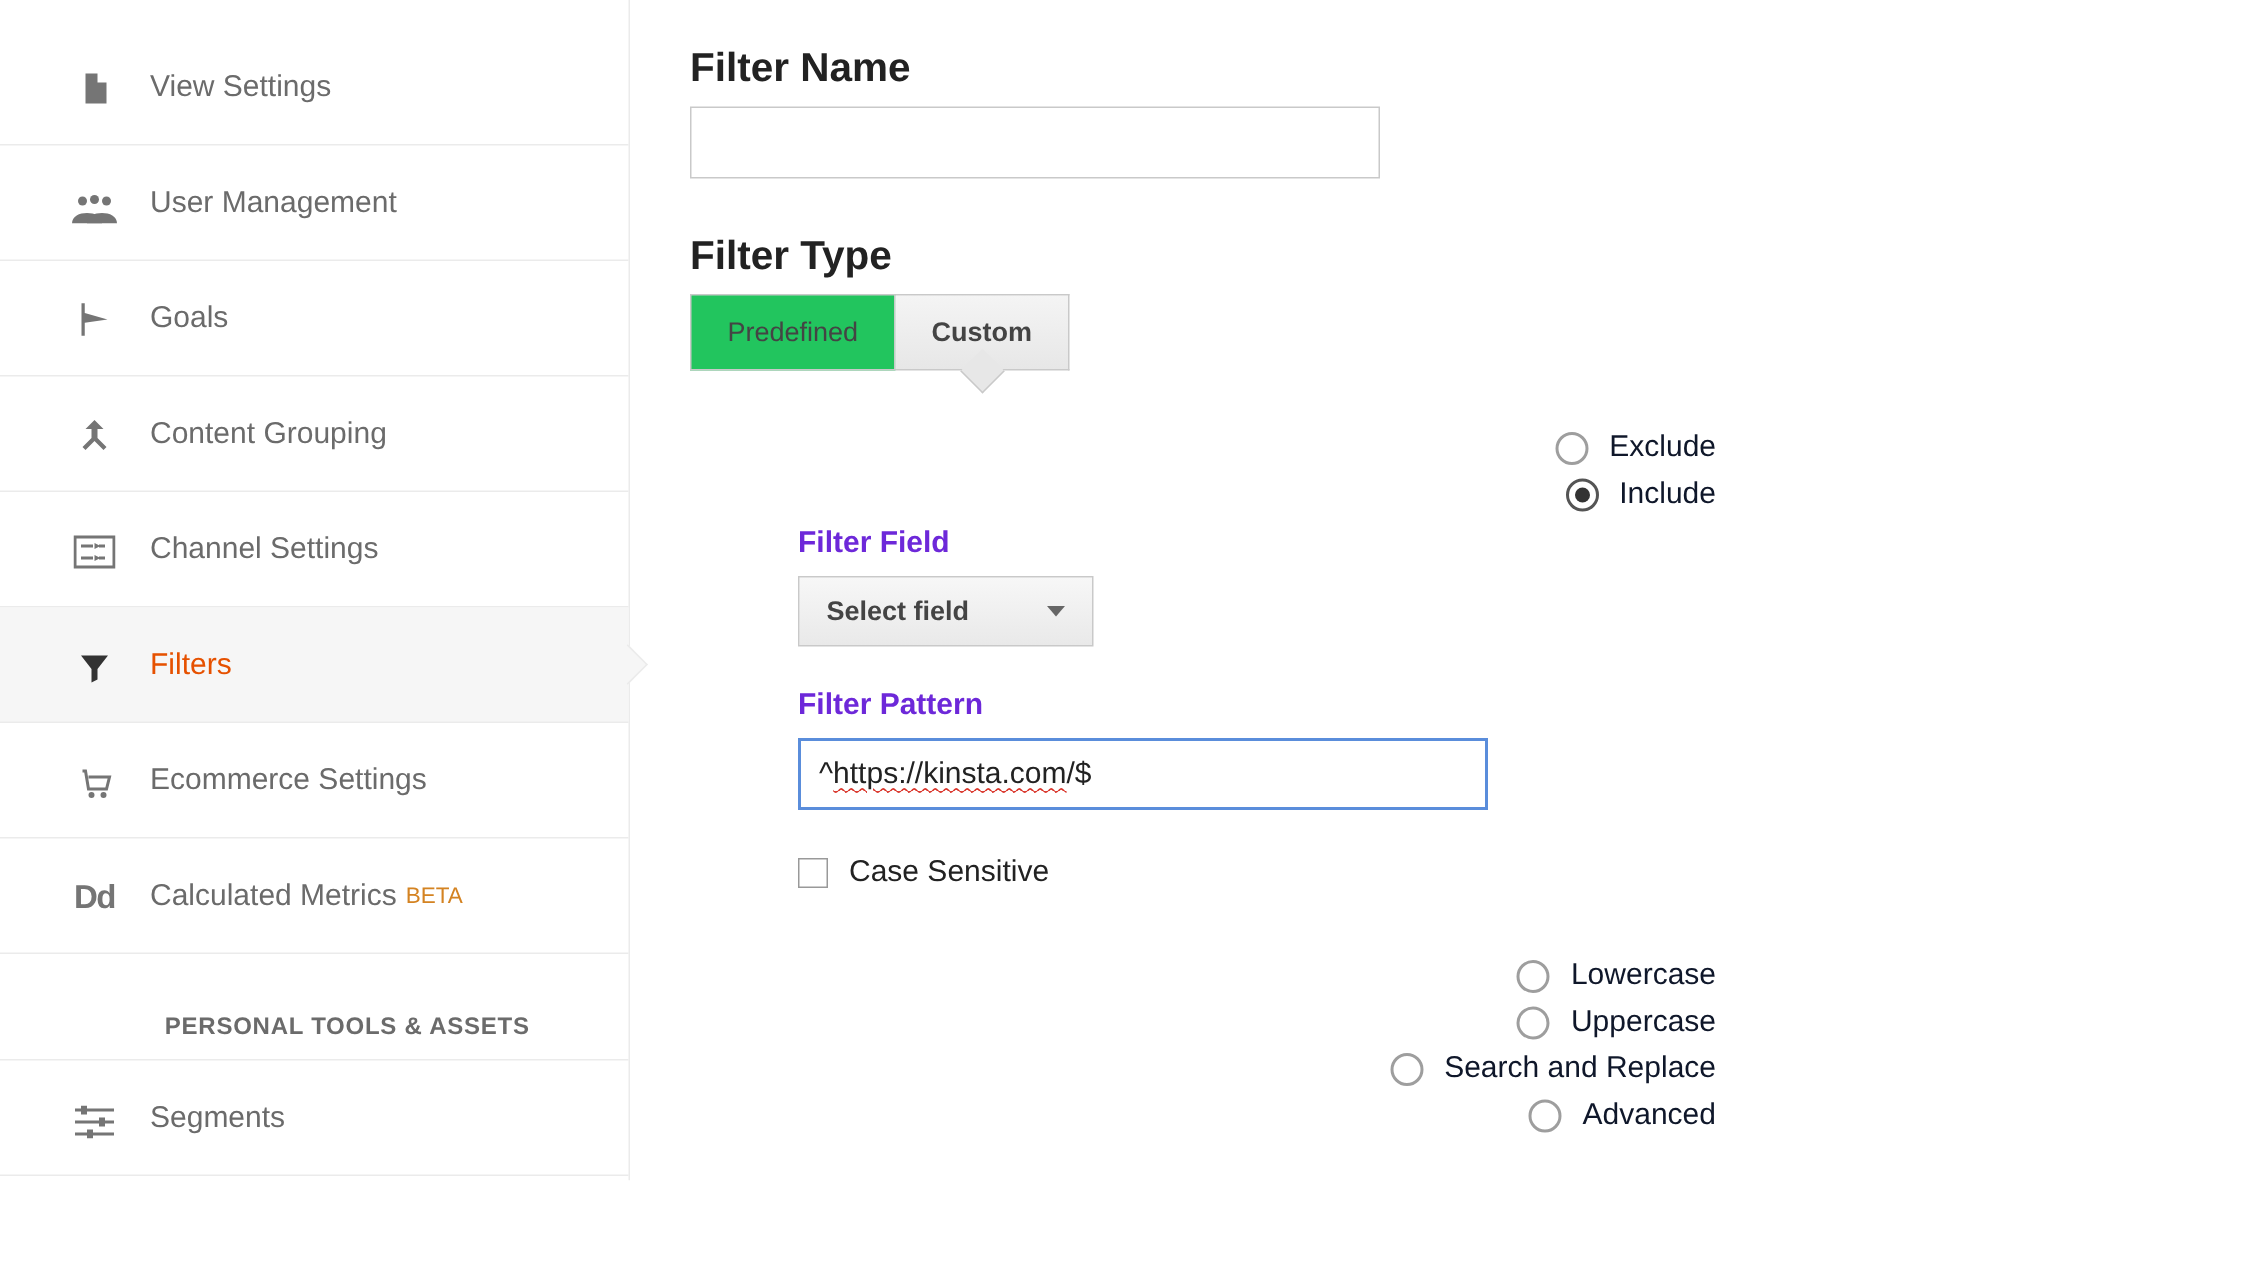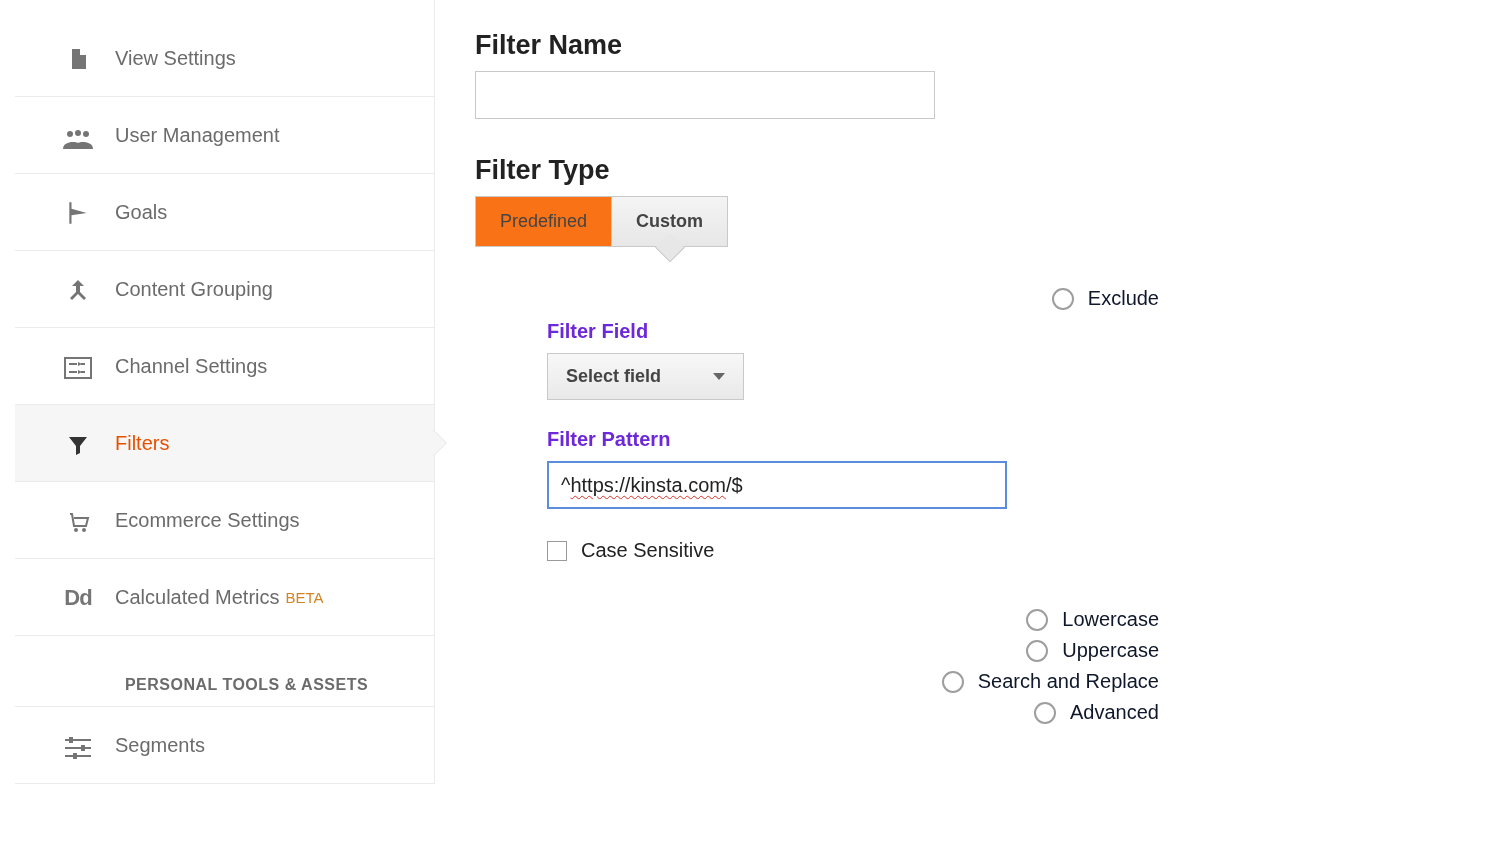--- a/index.html
+++ b/index.html
@@ -2,21 +2,21 @@
 <html><head>
 <meta charset="utf-8">
 <style>
 * { box-sizing: border-box; margin: 0; padding: 0; }
 body {
   font-family: Arial, Helvetica, sans-serif;
   background: #fff;
   color: #333;
   font-size: 16px;
 }
-.layout { display: flex; width: 1184px; margin-left: 15px; }
+.layout { display: flex; width: 1184px; }
 .sidebar {
   width: 420px;
   padding: 20px 0 0 0;
   border-right: 1px solid #ebebeb;
 }
 .sidebar-item {
   display: flex;
   align-items: center;
   padding: 24px 0 24px 46px;
   border-bottom: 1px solid #ebebeb;
@@ -80,21 +80,21 @@
   font-size: 18px;
   margin-bottom: 30px;
 }
 .tabset {
   display: flex;
   margin-bottom: 40px;
 }
 .tab {
   padding: 14px 24px;
   border: 1px solid #c9c9c9;
-  background: #f97316;
+  background: #22c55e;
   font-size: 18px;
   color: #444;
   cursor: pointer;
 }
 .tab + .tab { border-left: none; }
 .tab.active {
   background: linear-gradient(#f4f4f4,#e7e7e7);
   font-weight: 700;
   position: relative;
 }
@@ -290,20 +290,24 @@
     <div class="tabset">
       <div class="tab">Predefined</div>
       <div class="tab active">Custom</div>
     </div>
 
     <div class="radio-row">
       <span class="radio-circle"></span>
       <span>Exclude</span>
     </div>
 
+    <div class="radio-row selected">
+      <span class="radio-circle"></span>
+      <span>Include</span>
+    </div>
 
     <div class="sub-section">
       <div class="sub-label">Filter Field</div>
       <div class="select-btn">
         <span>Select field</span>
         <span class="caret"></span>
       </div>
 
       <div class="sub-label">Filter Pattern</div>
       <div class="pattern-input" style="display:flex;align-items:center">

